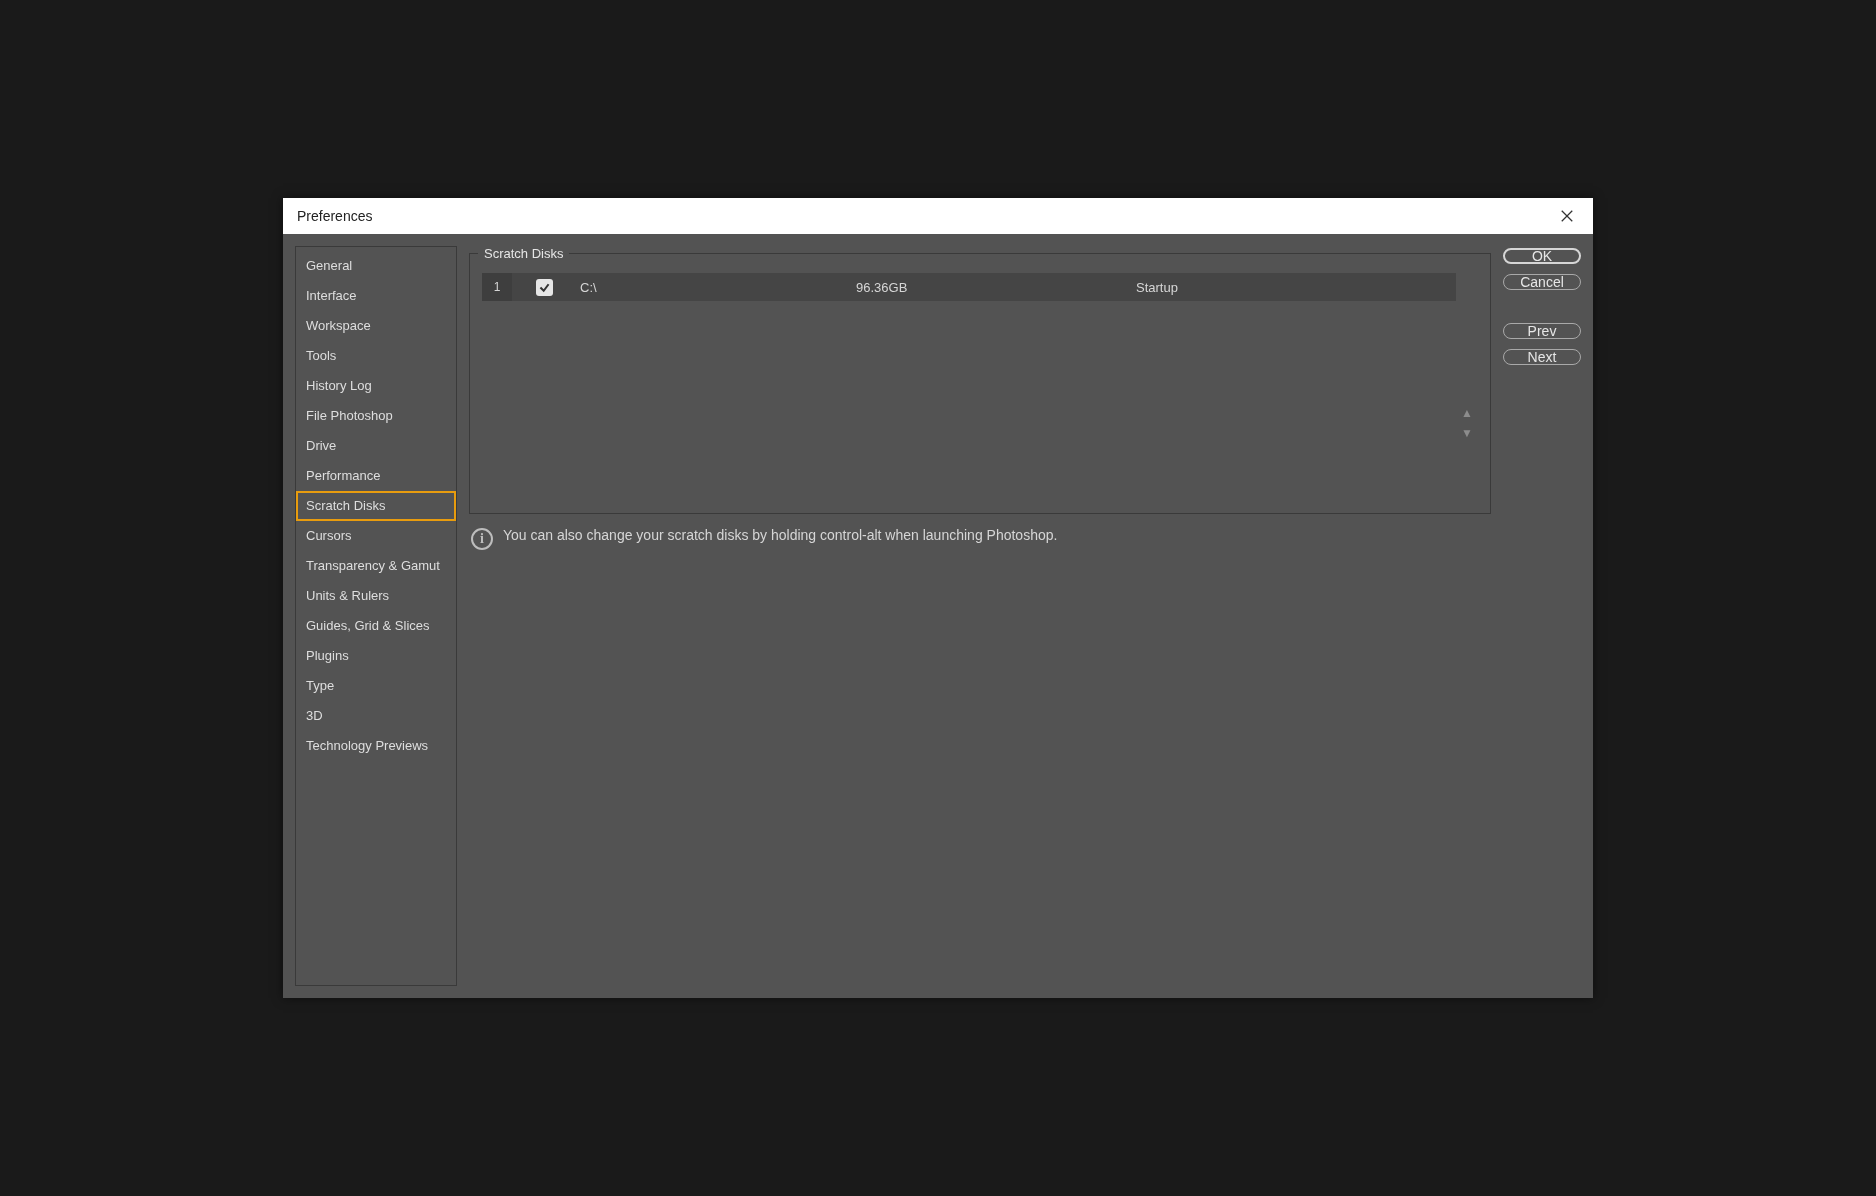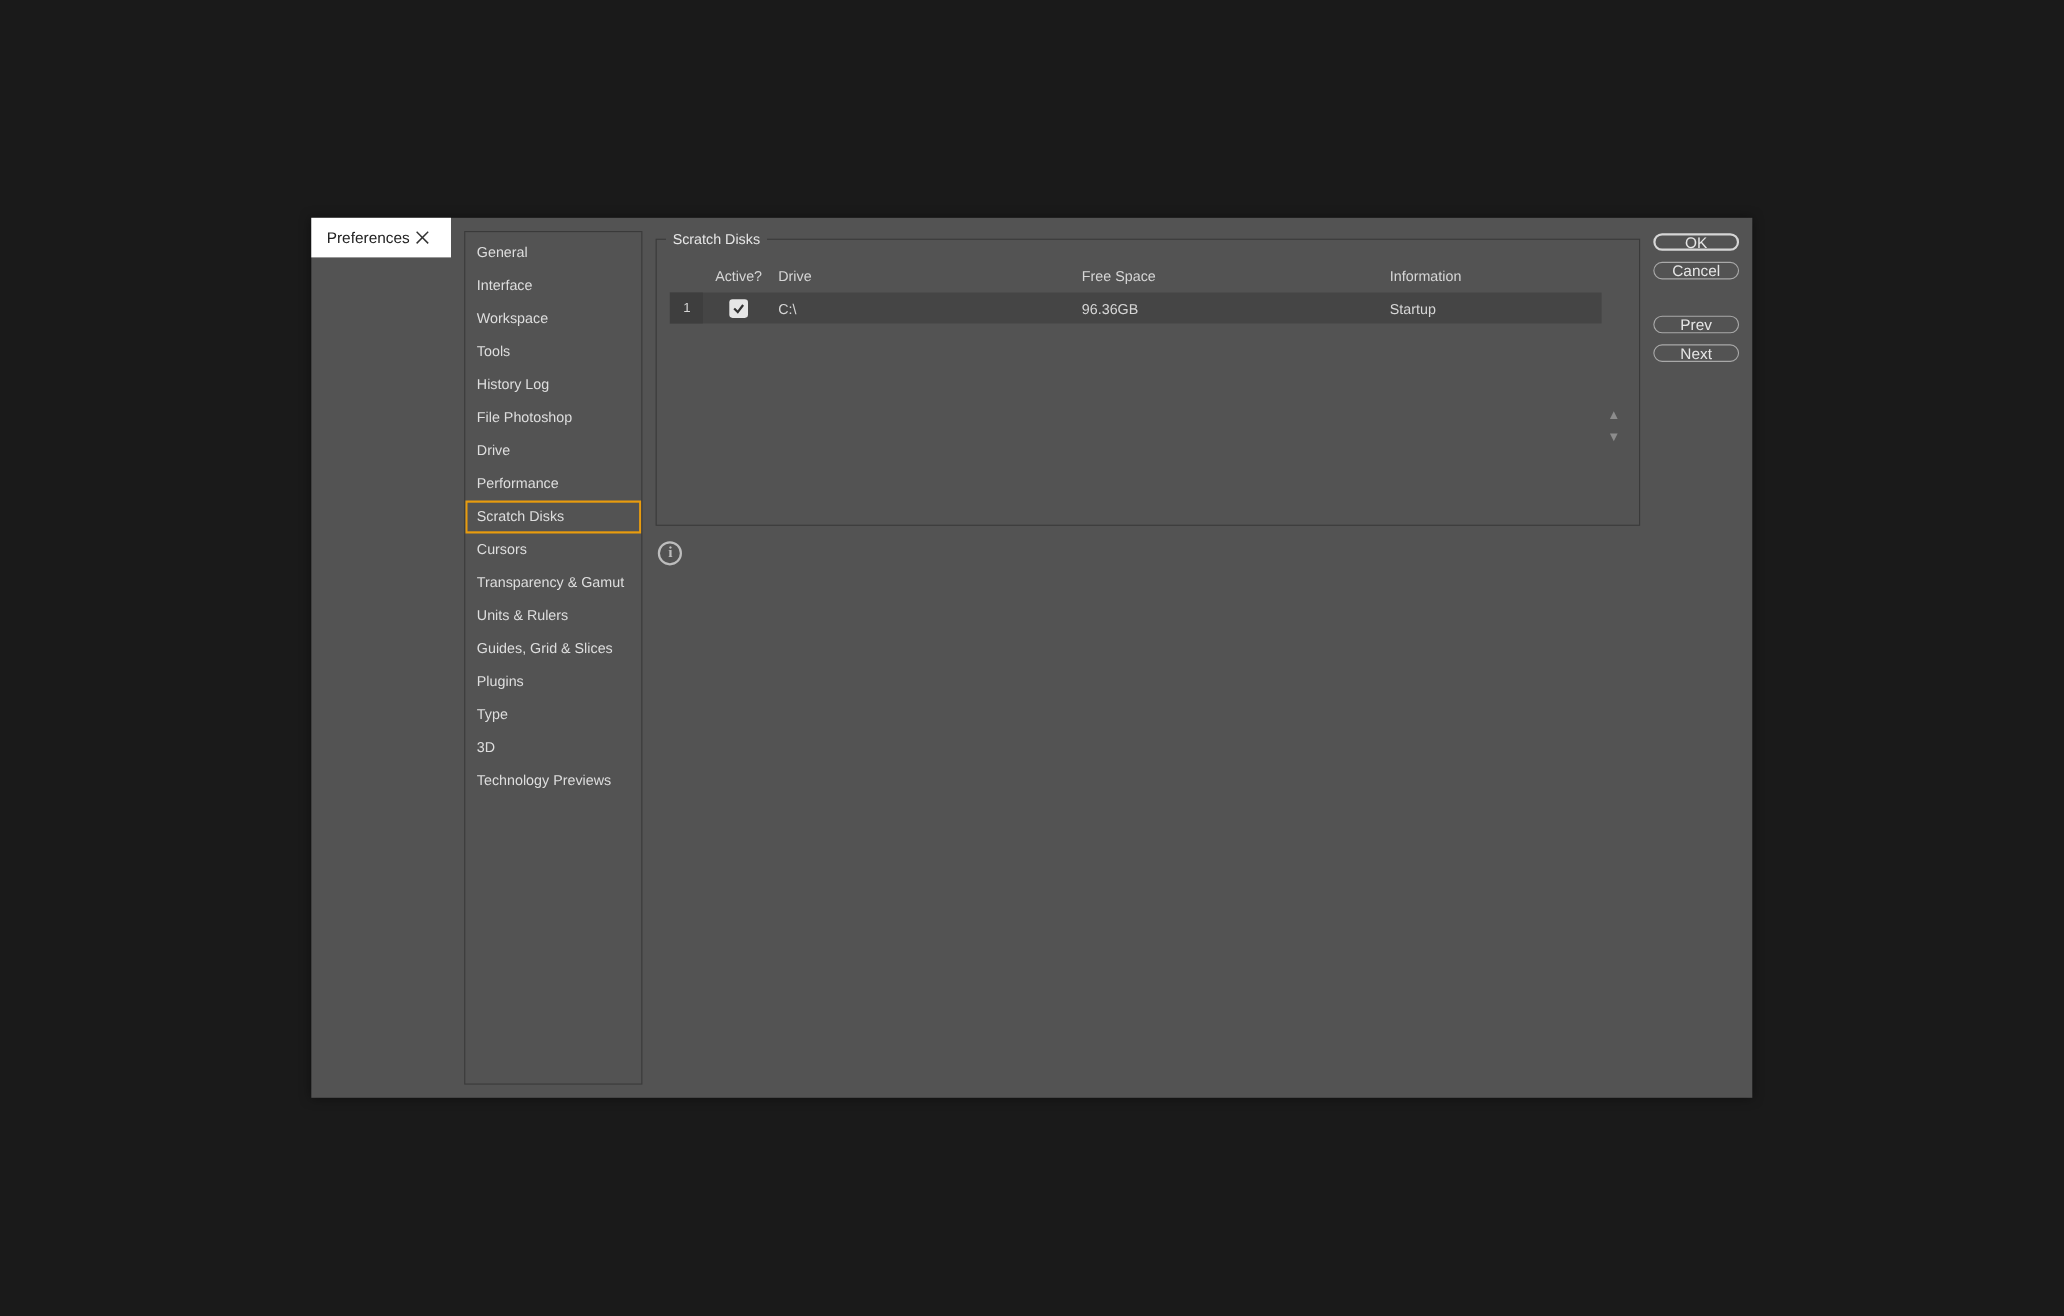--- a/index.html
+++ b/index.html
@@ -12,21 +12,21 @@
   height: 1196px;
   display: flex;
   align-items: center;
   justify-content: center;
 }
 .dialog {
   width: 1310px;
   height: 800px;
   background: #535353;
   display: flex;
-  flex-direction: row;
+  flex-direction: column;
   box-shadow: 0 0 10px rgba(0,0,0,0.5);
 }
 .titlebar {
   height: 36px;
   background: #ffffff;
   color: #222;
   display: flex;
   align-items: center;
   padding: 0 14px;
   font-size: 14px;
@@ -236,27 +236,20 @@
 
     <div class="main">
 
       <div class="content">
 
         <fieldset class="section">
           <legend>Scratch Disks</legend>
 
           <div class="table-wrap">
             <div class="table-area">
-              <div class="table-head">
-                <div class="col-num"></div>
-                <div class="col-active">Active?</div>
-                <div class="col-drive">Drive</div>
-                <div class="col-free">Free Space</div>
-                <div class="col-info">Information</div>
-              </div>
 
               <div class="table-row">
                 <div class="col-num">1</div>
                 <div class="col-active">
                   <div class="checkbox">
                     <svg viewBox="0 0 16 16">
                         <polyline points="3,8 7,12 13,4" fill="none" stroke="#333" stroke-width="2.5"></polyline>
                       </svg>
                   </div>
                 </div>
@@ -268,20 +261,21 @@
 
             <div class="updown">
               <div class="arrow">▲</div>
               <div class="arrow">▼</div>
             </div>
           </div>
         </fieldset>
 
         <div class="hint">
           <div class="info-icon">i</div>
+          <div>You can also change your scratch disks by holding control-alt when launching Photoshop.</div>
         </div>
 
       </div>
 
       <div class="buttons">
         <div class="btn primary">OK</div>
         <div class="btn">Cancel</div>
         <div class="btn section-gap">Prev</div>
         <div class="btn">Next</div>
       </div>

